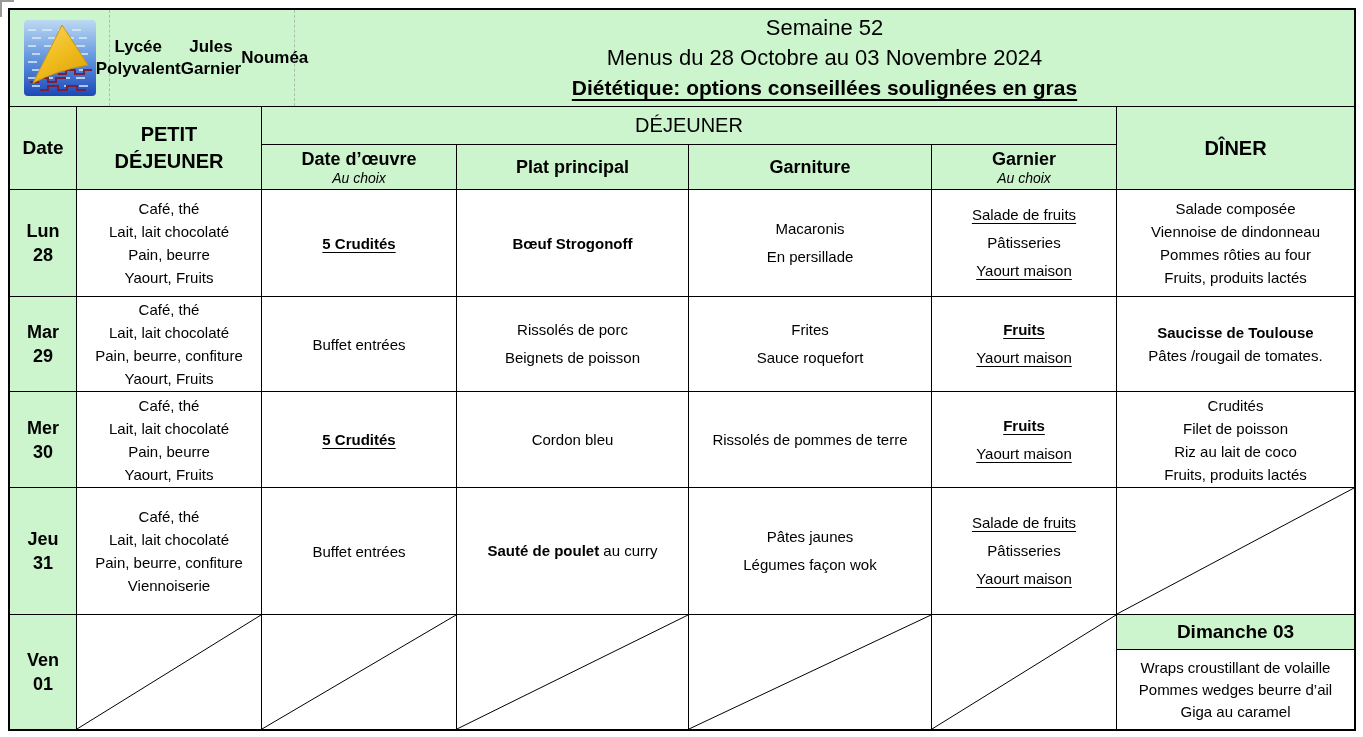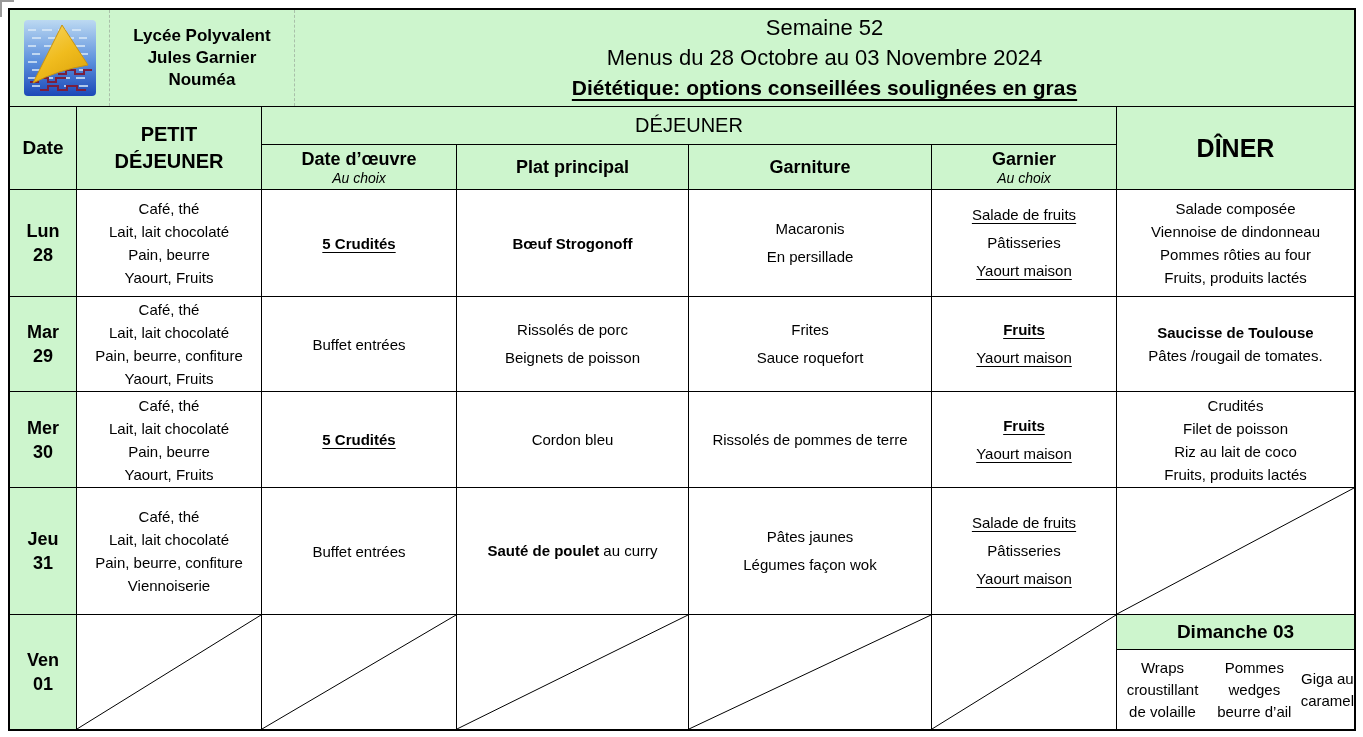--- a/index.html
+++ b/index.html
@@ -25,55 +25,55 @@
   .last-col{border-right:none;}
   .last-row{border-bottom:none;}
   .green{background:#cdf5cd;}
   .white{background:#ffffff;}
 
   
   .top-band{grid-column:1 / -1;grid-row:1;display:flex;flex-direction:row;
     align-items:stretch;padding:0;border-bottom:1px solid #000;}
   .logo-box{width:100px;display:flex;align-items:center;justify-content:center;
     border-right:1px dashed #a9bfa9;box-sizing:border-box;}
-  .school-box{width:185px;display:flex;flex-direction:column;align-items:center;
+  .school-box{width:185px;display:flex;flex-direction:row;align-items:center;
     justify-content:center;border-right:1px dashed #a9bfa9;box-sizing:border-box;
     font-weight:bold;font-size:17px;line-height:22px;}
   .title-box{flex:1;display:flex;flex-direction:column;align-items:center;
     justify-content:center;font-size:22px;line-height:30px;}
   .title-diet{font-weight:bold;font-size:21px;text-decoration:underline;
     text-decoration-thickness:2px;text-underline-offset:4px;}
 
   
   .hdr-date{grid-column:1;grid-row:2 / span 2;font-weight:bold;font-size:19px;}
   .hdr-breakfast{grid-column:2;grid-row:2 / span 2;font-weight:bold;font-size:20px;line-height:27px;}
   .hdr-lunch{grid-column:3 / span 4;grid-row:2;font-size:20px;}
   .hdr-sub{font-weight:bold;font-size:18px;line-height:21px;}
   .hdr-note{font-weight:normal;font-style:italic;font-size:14px;line-height:16px;}
-  .hdr-dinner{grid-column:7;grid-row:2 / span 2;font-weight:bold;font-size:25px;}
+  .hdr-dinner{grid-column:7;grid-row:2 / span 2;font-weight:bold;font-size:20px;}
 
   
   .day-label{font-weight:bold;font-size:18px;line-height:24px;}
   .body-cell{font-size:15px;}
   .ln{display:block;line-height:23px;}
   .item{display:block;line-height:20px;margin:4px 0;}
   .b{font-weight:bold;}
   .u{text-decoration:underline;text-underline-offset:3px;}
   .plat-line{display:block;line-height:20px;}
 
   
   .diag-cell{padding:0;}
   .diag-cell svg{position:absolute;inset:0;width:100%;height:100%;display:block;}
 
   
   .sunday-cell{padding:0;align-items:stretch;justify-content:flex-start;}
   .sunday-head{height:35px;box-sizing:border-box;border-bottom:1px solid #000;
     background:#cdf5cd;display:flex;align-items:center;justify-content:center;
     font-weight:bold;font-size:19px;}
-  .sunday-body{flex:1;display:flex;align-items:center;
+  .sunday-body{flex:1;display:flex;flex-direction:column;align-items:center;
     justify-content:center;font-size:15px;background:#fff;}
   .sunday-body .ln{line-height:22px;}
 </style>
 </head>
 <body>
 
 <div class="sheet">
   <div class="corner-mark"></div>
 
   <div class="menu-table">

